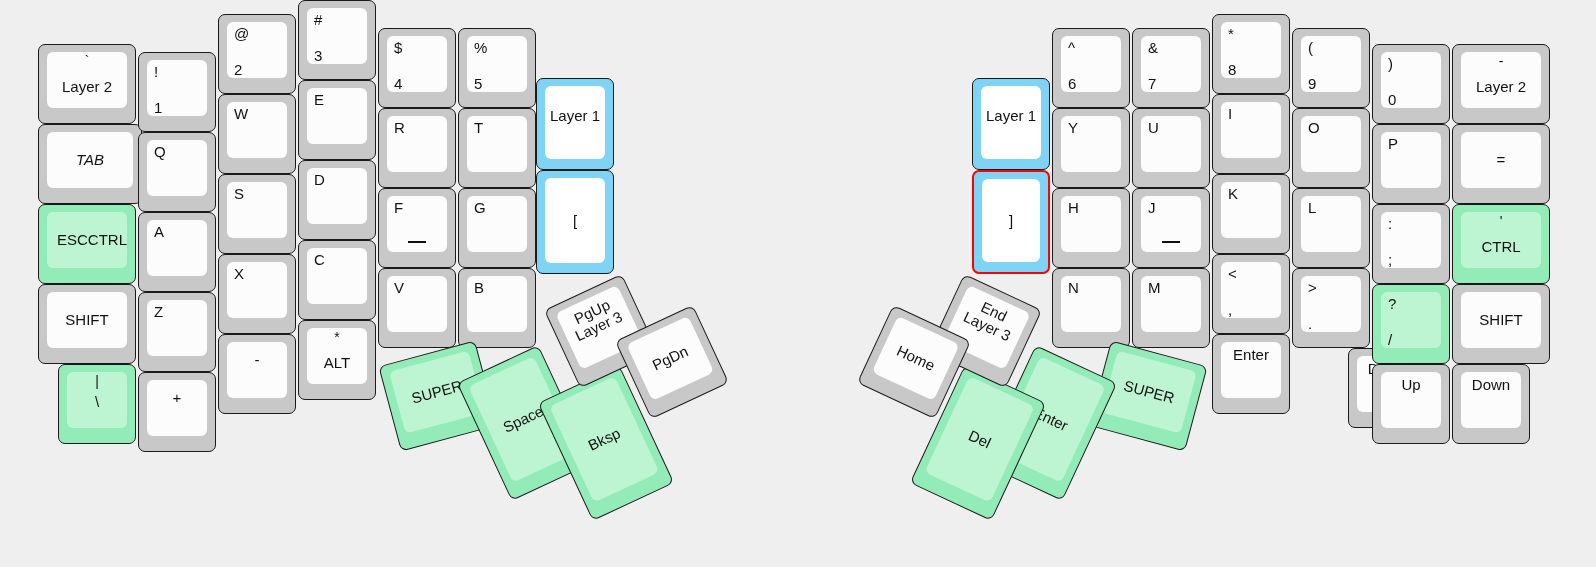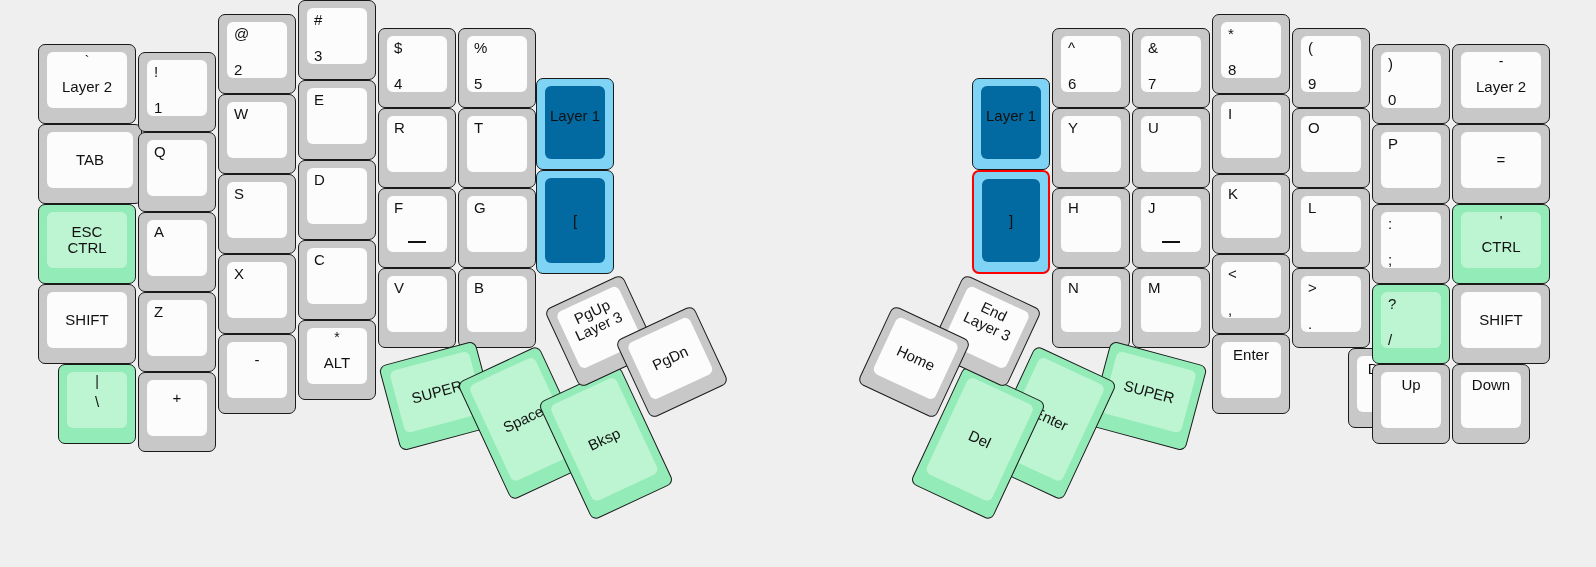--- a/index.html
+++ b/index.html
@@ -27,21 +27,21 @@
     box-sizing:border-box;
     border-radius:6px;
     background:#fcfcfc;
     overflow:hidden;
   }
 
   
   .key.green{background:#93ecb8;}
   .key.green .cap{background:#bdf5d2;}
   .key.blue{background:#7fd4f5;}
-  .key.blue .cap{background:#0369a1;}
+  .key.blue .cap{background:#ffffff;}
   .key.sel{border-color:#ff0000;border-width:2px;}
 
   
   .lg{
     position:absolute;
     color:#111;
     line-height:1.06;
     white-space:pre;
     font-size:15px;
   }
@@ -75,22 +75,22 @@
   .homing{
     position:absolute;
     left:50%;margin-left:-9px;
     bottom:9px;
     width:18px;height:2px;
     background:#111;
   }
   
   .lg.two{
     left:0;right:0;top:0;bottom:0;
-    display:flex;flex-direction:column;
-    align-items:center;justify-content:center;
+    display:flex;flex-direction:row;
+    align-items:center;justify-content:flex-end;
     text-align:center;
   }
   
   .lg.twotop{
     left:0;right:0;top:6px;
     display:flex;flex-direction:column;
     align-items:center;justify-content:flex-start;
     text-align:center;
   }
   
@@ -105,21 +105,21 @@
 <div id="board">
 
 <div>
 
   <div class="key" style="left:38px;top:44px;width:98px;height:80px;">
     <div class="cap">
       <span class="lg topmark">`</span>
       <span class="lg ctrlow">Layer 2</span>
     </div>
   </div>
-  <div class="key" style="left:38px;top:124px;width:104px;height:80px;">
+  <div class="key" style="left:38px;top:124px;width:104px;height:80px;font-style:italic;">
     <div class="cap">
       <span class="lg ctr">TAB</span>
     </div>
   </div>
   <div class="key green" style="left:38px;top:204px;width:98px;height:80px;">
     <div class="cap">
       <span class="lg two">
         <span>ESC</span>
         <span>CTRL</span>
       </span>

